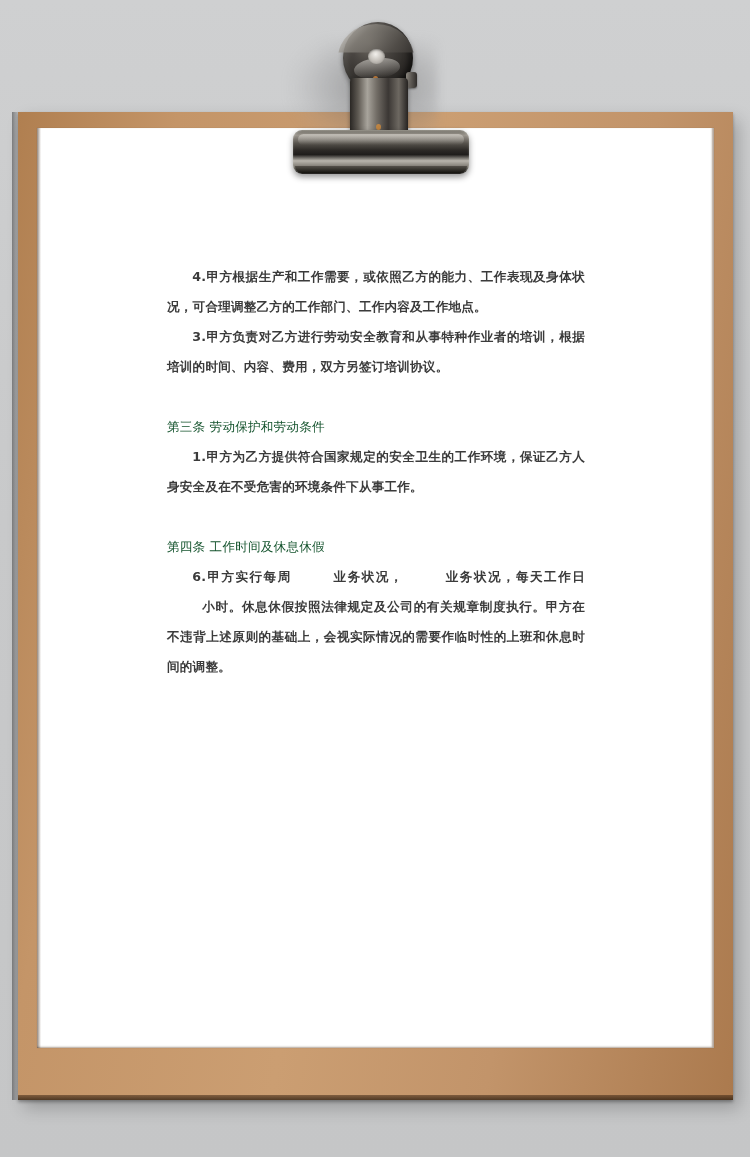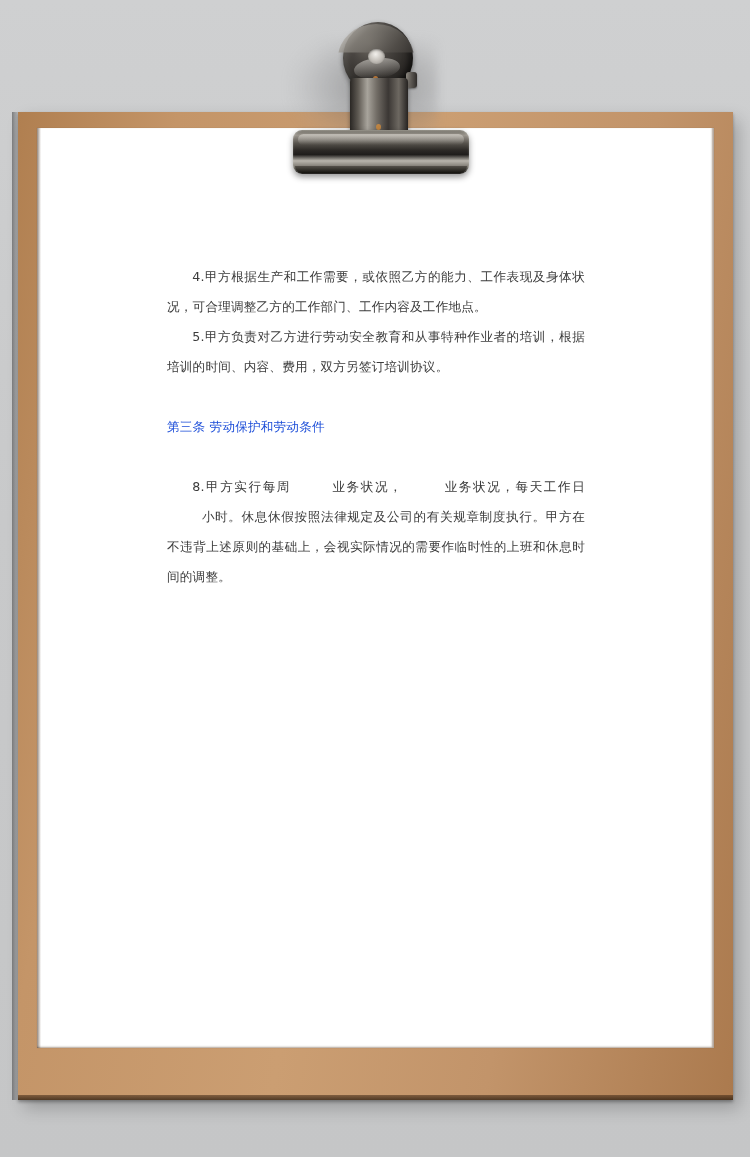--- a/index.html
+++ b/index.html
@@ -83,25 +83,26 @@
     font-size: 12.6px;
     line-height: 30px;
     color: #3b3b3b;
     letter-spacing: 0.2px;
     text-align: justify;
     text-justify: inter-ideograph;
   }
   .para {
     margin: 0;
     text-indent: 2em;
+    font-weight: bold;
   }
   .heading {
     margin: 0;
     text-indent: 0;
-    color: #1d4ed8;
+    color: #14532d;
   }
   .blank-gap {
     display: inline-block;
     width: 2.4em;
   }
   .spacer-line { height: 30px; }
 
   
   #clip {
     position: absolute;
@@ -250,34 +251,36 @@
 
 <div id="clipboard"></div>
 
 <div id="paper"></div>
 <div id="paper-inner-shade"></div>
 
 <div id="doc-text">
 
   <p class="para">4.甲方根据生产和工作需要，或依照乙方的能力、工作表现及身体状况，可合理调整乙方的工作部门、工作内容及工作地点。</p>
 
-  <p class="para">5.甲方负责对乙方进行劳动安全教育和从事特种作业者的培训，根据培训的时间、内容、费用，双方另签订培训协议。</p>
+  <p class="para">3.甲方负责对乙方进行劳动安全教育和从事特种作业者的培训，根据培训的时间、内容、费用，双方另签订培训协议。</p>
 
 
   <div class="spacer-line"></div>
 
   <p class="heading">第三条  劳动保护和劳动条件</p>
 
+  <p class="para">1.甲方为乙方提供符合国家规定的安全卫生的工作环境，保证乙方人身安全及在不受危害的环境条件下从事工作。</p>
 
 
   <div class="spacer-line"></div>
 
+  <p class="heading">第四条  工作时间及休息休假</p>
 
   <p class="para">
-    <span>8.甲方实行每周</span>
+    <span>6.甲方实行每周</span>
     <span class="blank-gap"></span>
     <span>业务状况，</span>
     <span class="blank-gap"></span>
     <span>业务状况，每天工作日</span>
     <span class="blank-gap"></span>
     <span>小时。休息休假按照法律规定及公司的有关规章制度执行。甲方在不违背上述原则的基础上，会视实际情况的需要作临时性的上班和休息时间的调整。</span>
   </p>
 
 
 </div>

